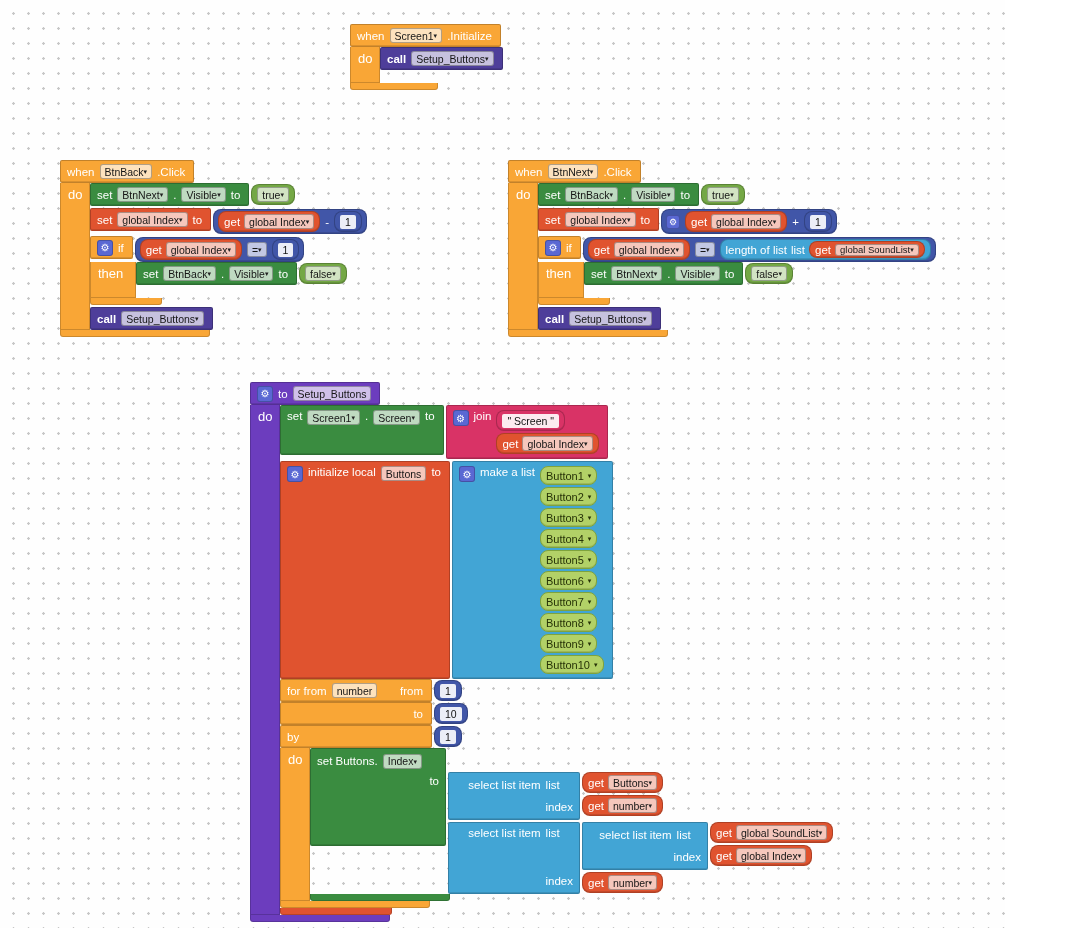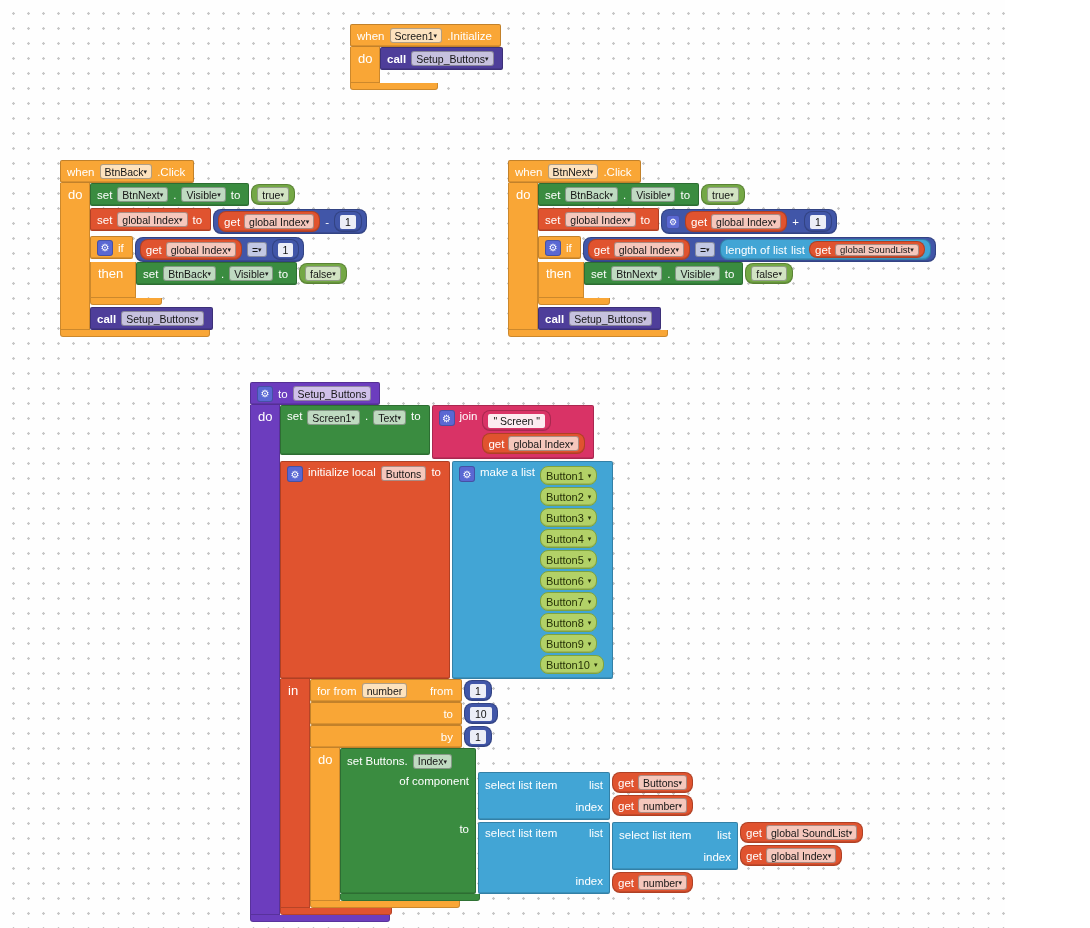--- a/index.html
+++ b/index.html
@@ -38,21 +38,21 @@
 .gear{flex:none;display:inline-flex;align-items:center;justify-content:center;width:16px;height:16px;
   border-radius:3px;background:#5A68D3;color:#fff;font-size:10px;border:1px solid rgba(0,0,0,.22)}
 .val .gear{width:14px;height:14px;font-size:9px}
 .spine{flex:none;width:30px;padding:4px 0 16px 7px;color:#fff;font-size:13px;
   border:1px solid rgba(0,0,0,.18);border-top:none}
 .foot{height:7px;border-radius:0 0 3px 3px;border:1px solid rgba(0,0,0,.18);border-top:none}
 .panel{border:1px solid rgba(0,0,0,.22);border-radius:2px;padding:1px 6px;color:#fff;
   font-size:11.5px;white-space:nowrap;box-shadow:inset 0 -1px 0 rgba(0,0,0,.12)}
 .lrow{display:flex;align-items:center;gap:5px;width:100%;min-height:22px}
 .end{justify-content:flex-end}
-.between{justify-content:space-between}
+.between{justify-content:center}
 .astart{align-items:flex-start;padding-top:3px}
 .c-event{background:#F9A636}
 .c-set{background:#3A8C40}
 .c-logic{background:#74A845}
 .c-math{background:#4156A8}
 .c-list{background:#42A5D5}
 .c-var{background:#E0532F}
 .c-text{background:#D93366}
 .c-proc{background:#6C3DBE}
 .c-call{background:#4E3E9A}
@@ -355,21 +355,21 @@
 
         <div class="hrow g2">
           <div class="blk c-set tall">
             <span>set</span>
             <span class="field dd">
                 <i>Screen1</i>
                 <span class="crt">▾</span>
               </span>
             <span>.</span>
             <span class="field dd">
-                <i>Text</i>
+                <i>Screen</i>
                 <span class="crt">▾</span>
               </span>
             <span>to</span>
           </div>
           <div class="blk c-text tallauto">
             <span class="gear">⚙</span>
             <span>join</span>
             <div class="stack">
               <span class="val c-text">
                   <span class="nfield">" Screen "</span>
@@ -437,21 +437,20 @@
                   </span>
                 <span class="val c-comp dd">
                     <i>Button10</i>
                     <span class="crt">▾</span>
                   </span>
               </div>
             </div>
           </div>
 
           <div class="hrow vstretch">
-            <div class="spine c-var"><span>in</span></div>
 
             <div class="col">
               <div class="hrow g2">
                 <div class="blk c-event" style="width:152px">
                   <span>for from</span>
                   <span class="field">
                       <i>number</i>
                     </span>
                   <span style="margin-left:auto">from</span>
                 </div>
@@ -461,43 +460,40 @@
               </div>
               <div class="hrow g2">
                 <div class="blk c-event" style="width:152px;justify-content:flex-end">
                     <span>to</span>
                   </div>
                 <span class="val c-math mt1">
                     <span class="nfield">10</span>
                   </span>
               </div>
               <div class="hrow g2">
-                <div class="blk c-event" style="width:152px;justify-content:flex-end">
+                <div class="blk c-event" style="width:152px;">
                     <span>by</span>
                   </div>
                 <span class="val c-math mt1">
                     <span class="nfield">1</span>
                   </span>
               </div>
 
               <div class="hrow vstretch">
                 <div class="spine c-event"><span>do</span></div>
                 <div class="col">
                   <div class="hrow g2">
                     <div class="col c-set panel" style="width:136px">
                       <div class="lrow">
                         <span>set Buttons.</span>
                         <span class="field dd">
                             <i>Index</i>
                             <span class="crt">▾</span>
                           </span>
                       </div>
-                      <div class="lrow end astart" style="height:48px">
-                          <span>of component</span>
-                        </div>
                       <div class="lrow end astart" style="height:72px">
                           <span>to</span>
                         </div>
                     </div>
                     <div class="stack" style="padding-top:24px">
 
                       <div class="hrow g2">
                         <div class="col c-list panel" style="width:132px">
                           <div class="lrow between">
                             <span>select list item</span>

